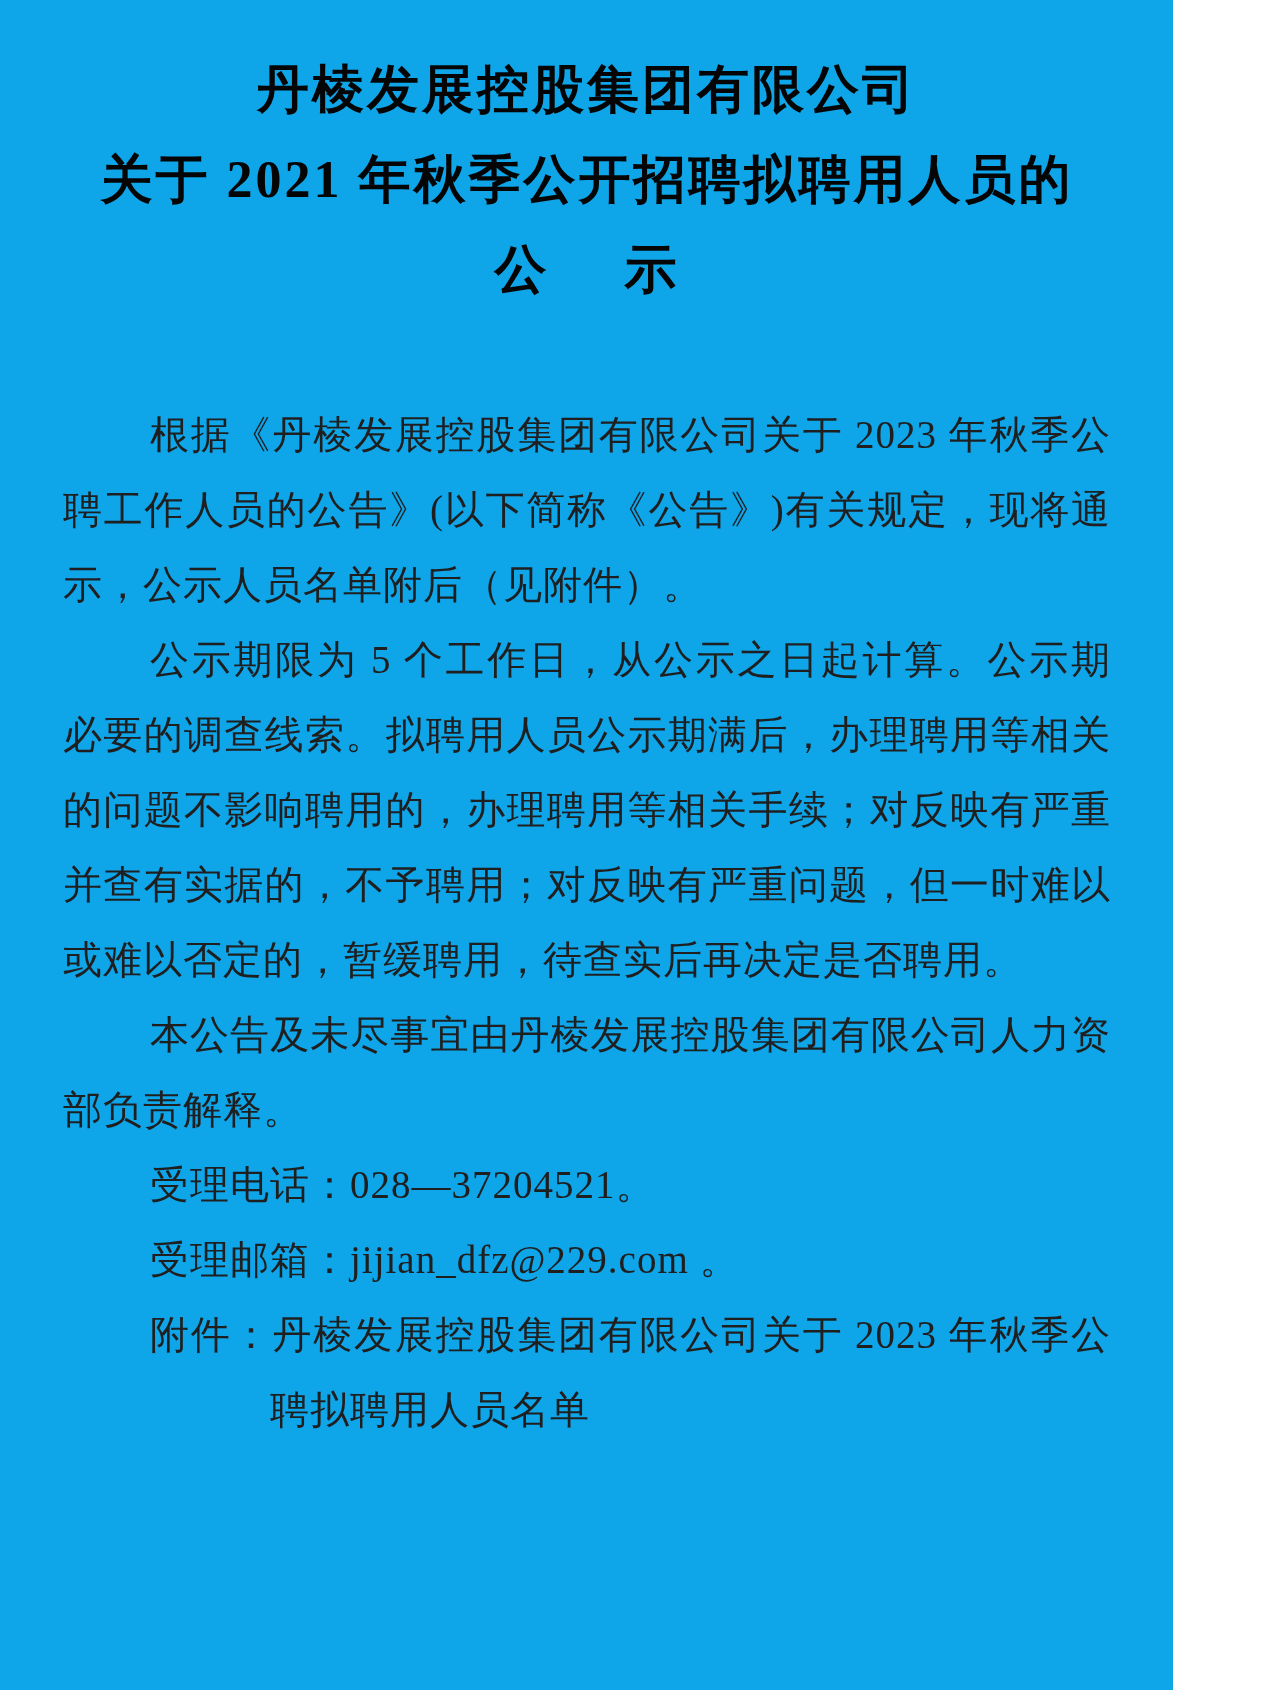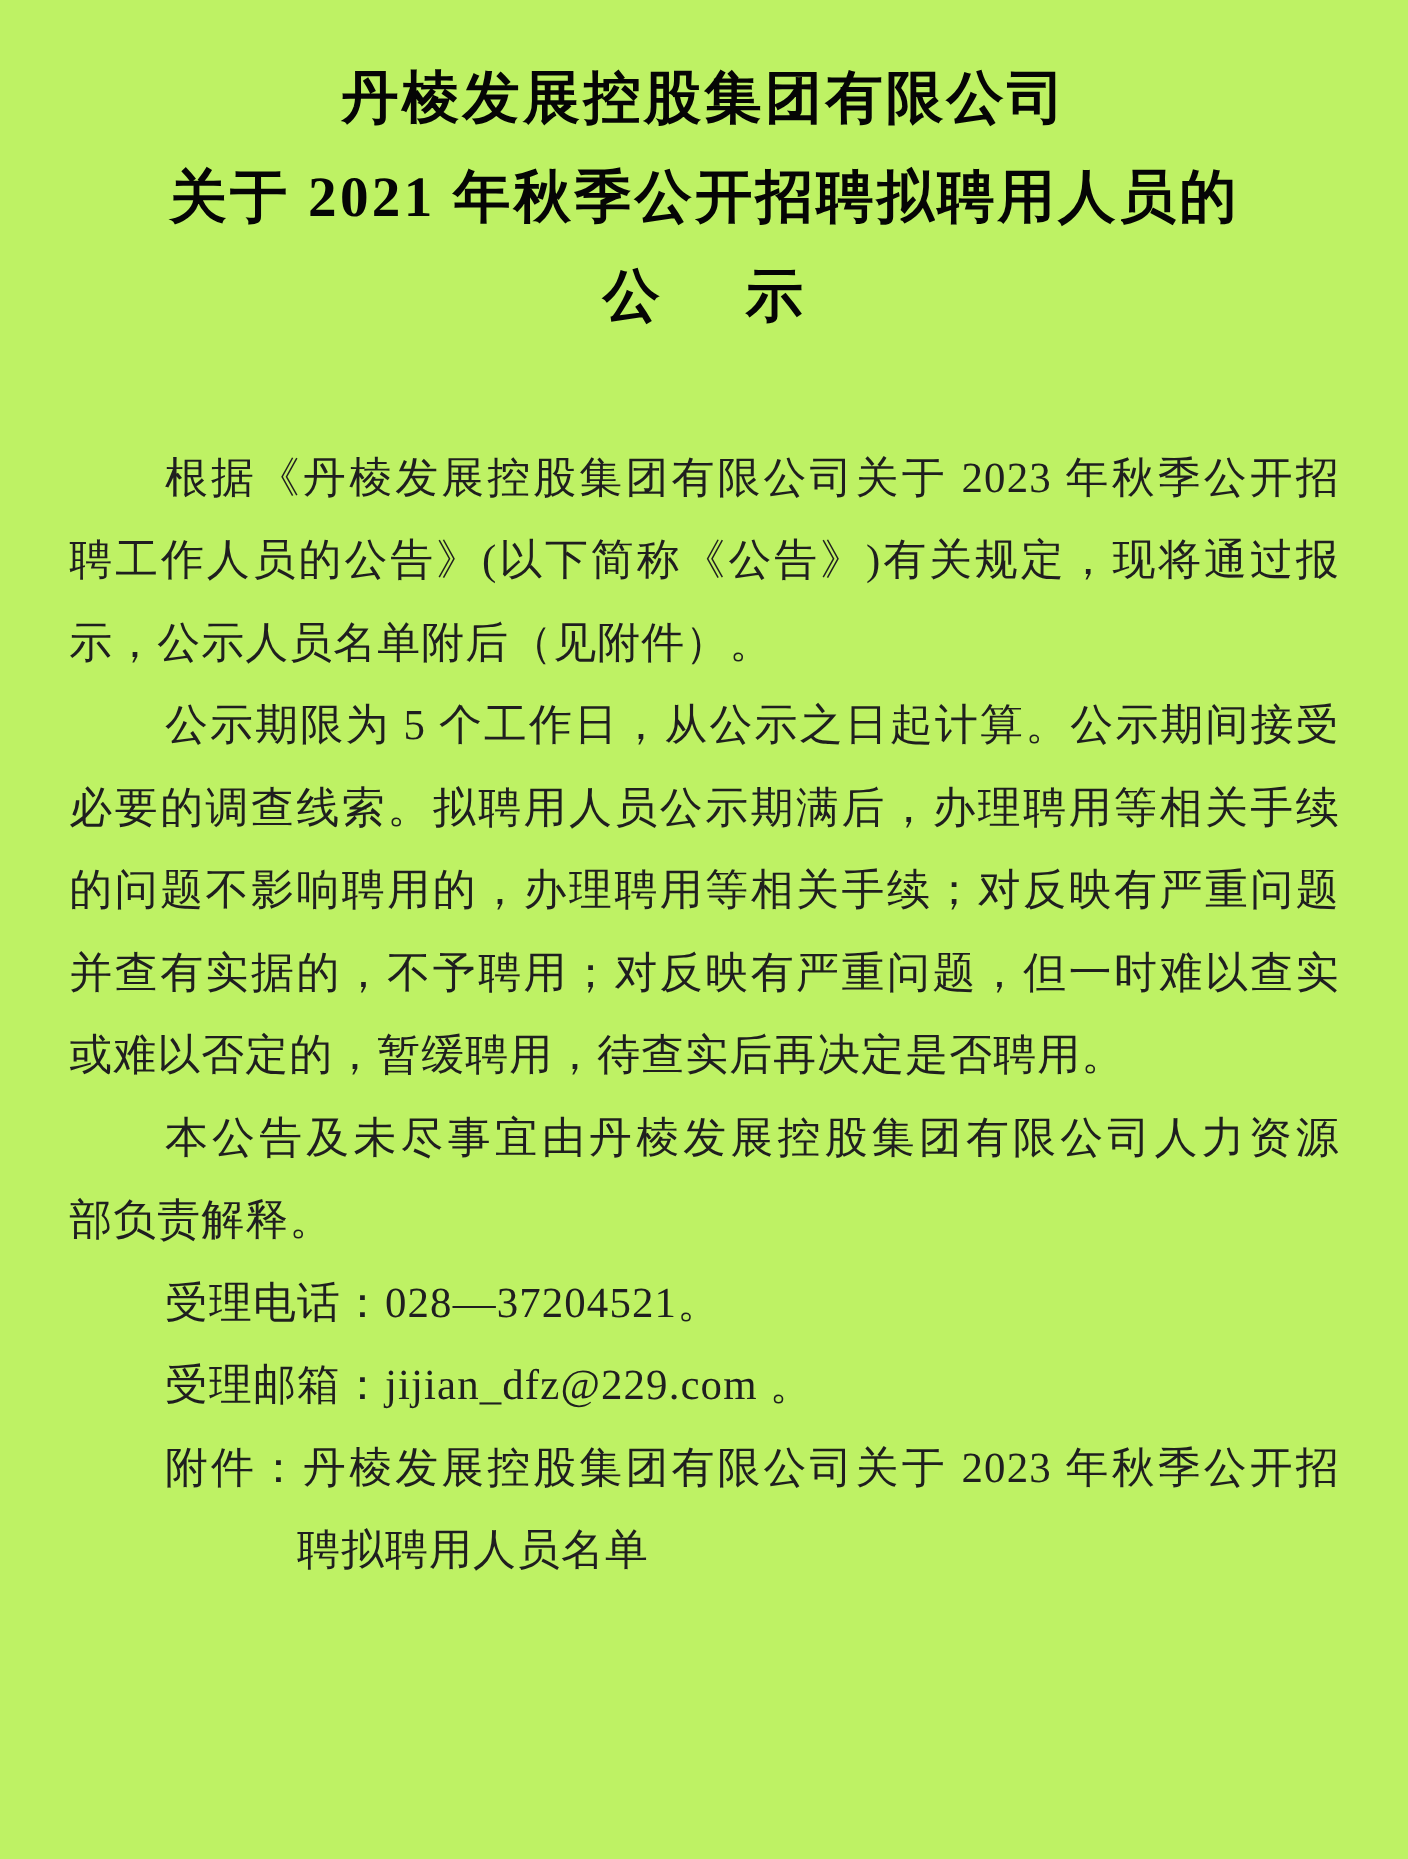--- a/index.html
+++ b/index.html
@@ -2,23 +2,23 @@
 <html><head>
 <meta charset="utf-8">
 <style>
   html, body {
     margin: 0;
     padding: 0;
     background: #ffffff;
   }
   .page {
     position: relative;
-    width: 1280px;
+    width: 1173px;
     height: 1690px;
-    background: #bef264;
+    background: #0ea5e9;
     overflow: hidden;
     font-family: "Liberation Serif", "DejaVu Serif", serif;
     color: #1f1f1f;
     box-sizing: border-box;
     padding: 45px 62px 0 63px;
   }
   
   .doc-title {
     text-align: center;
     font-weight: bold;

